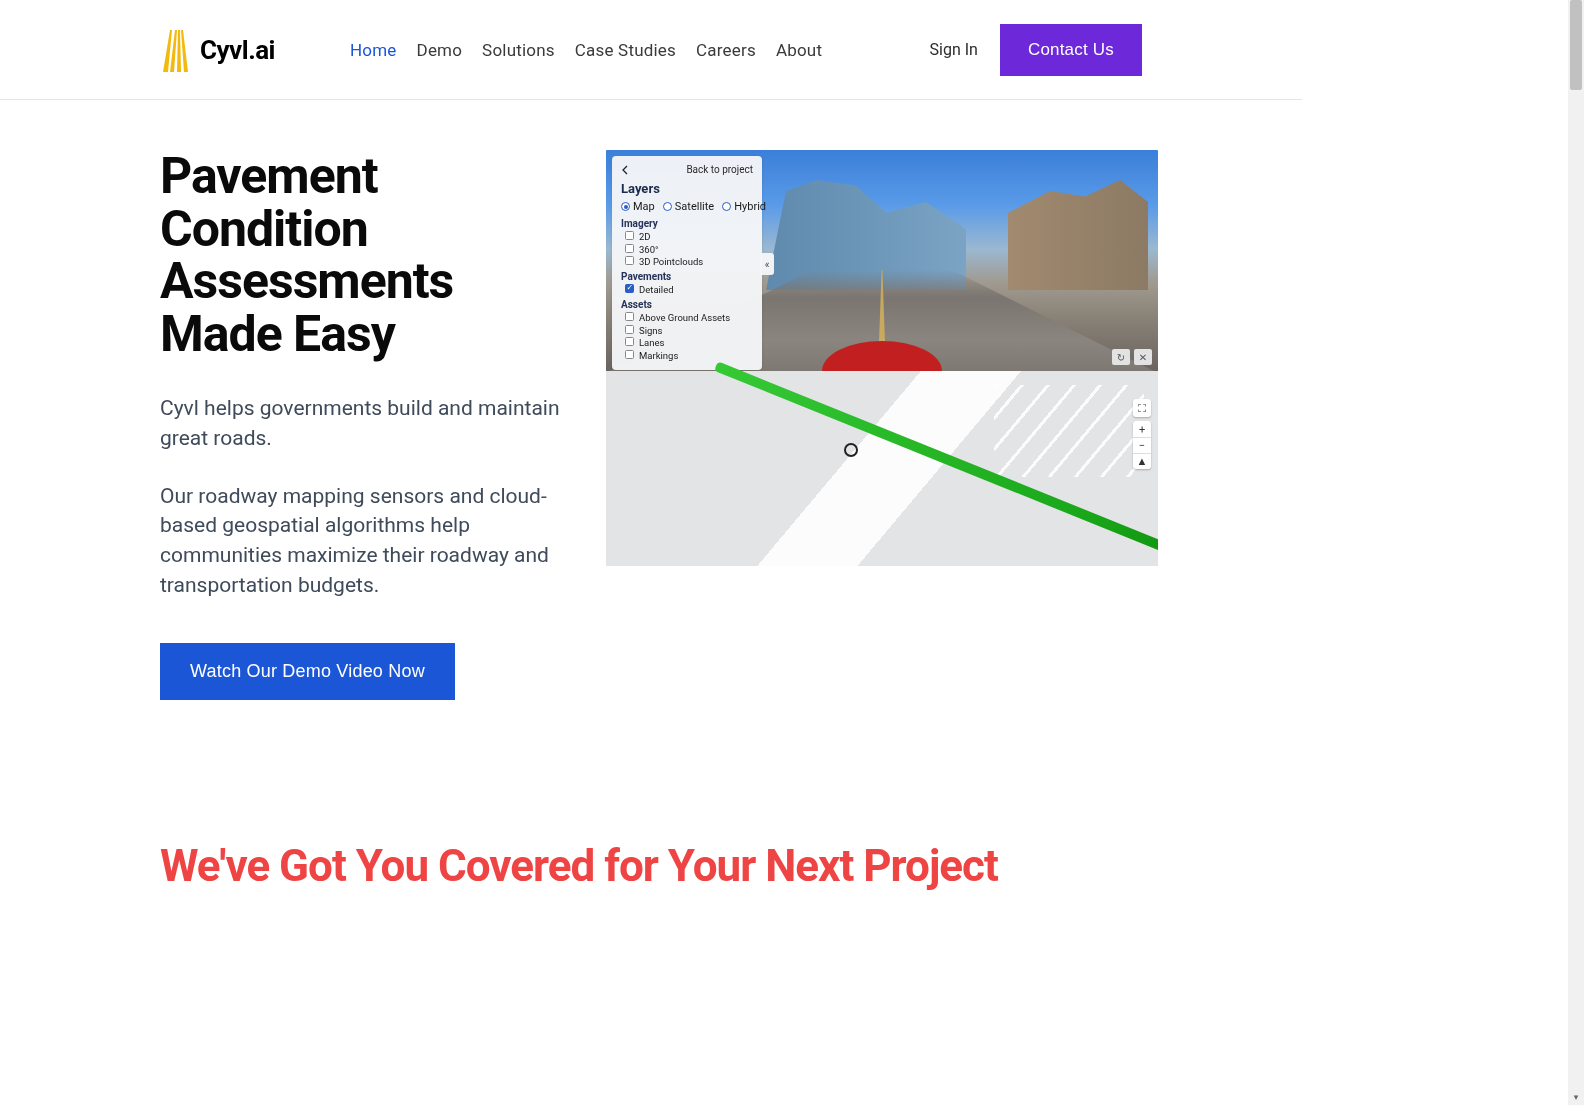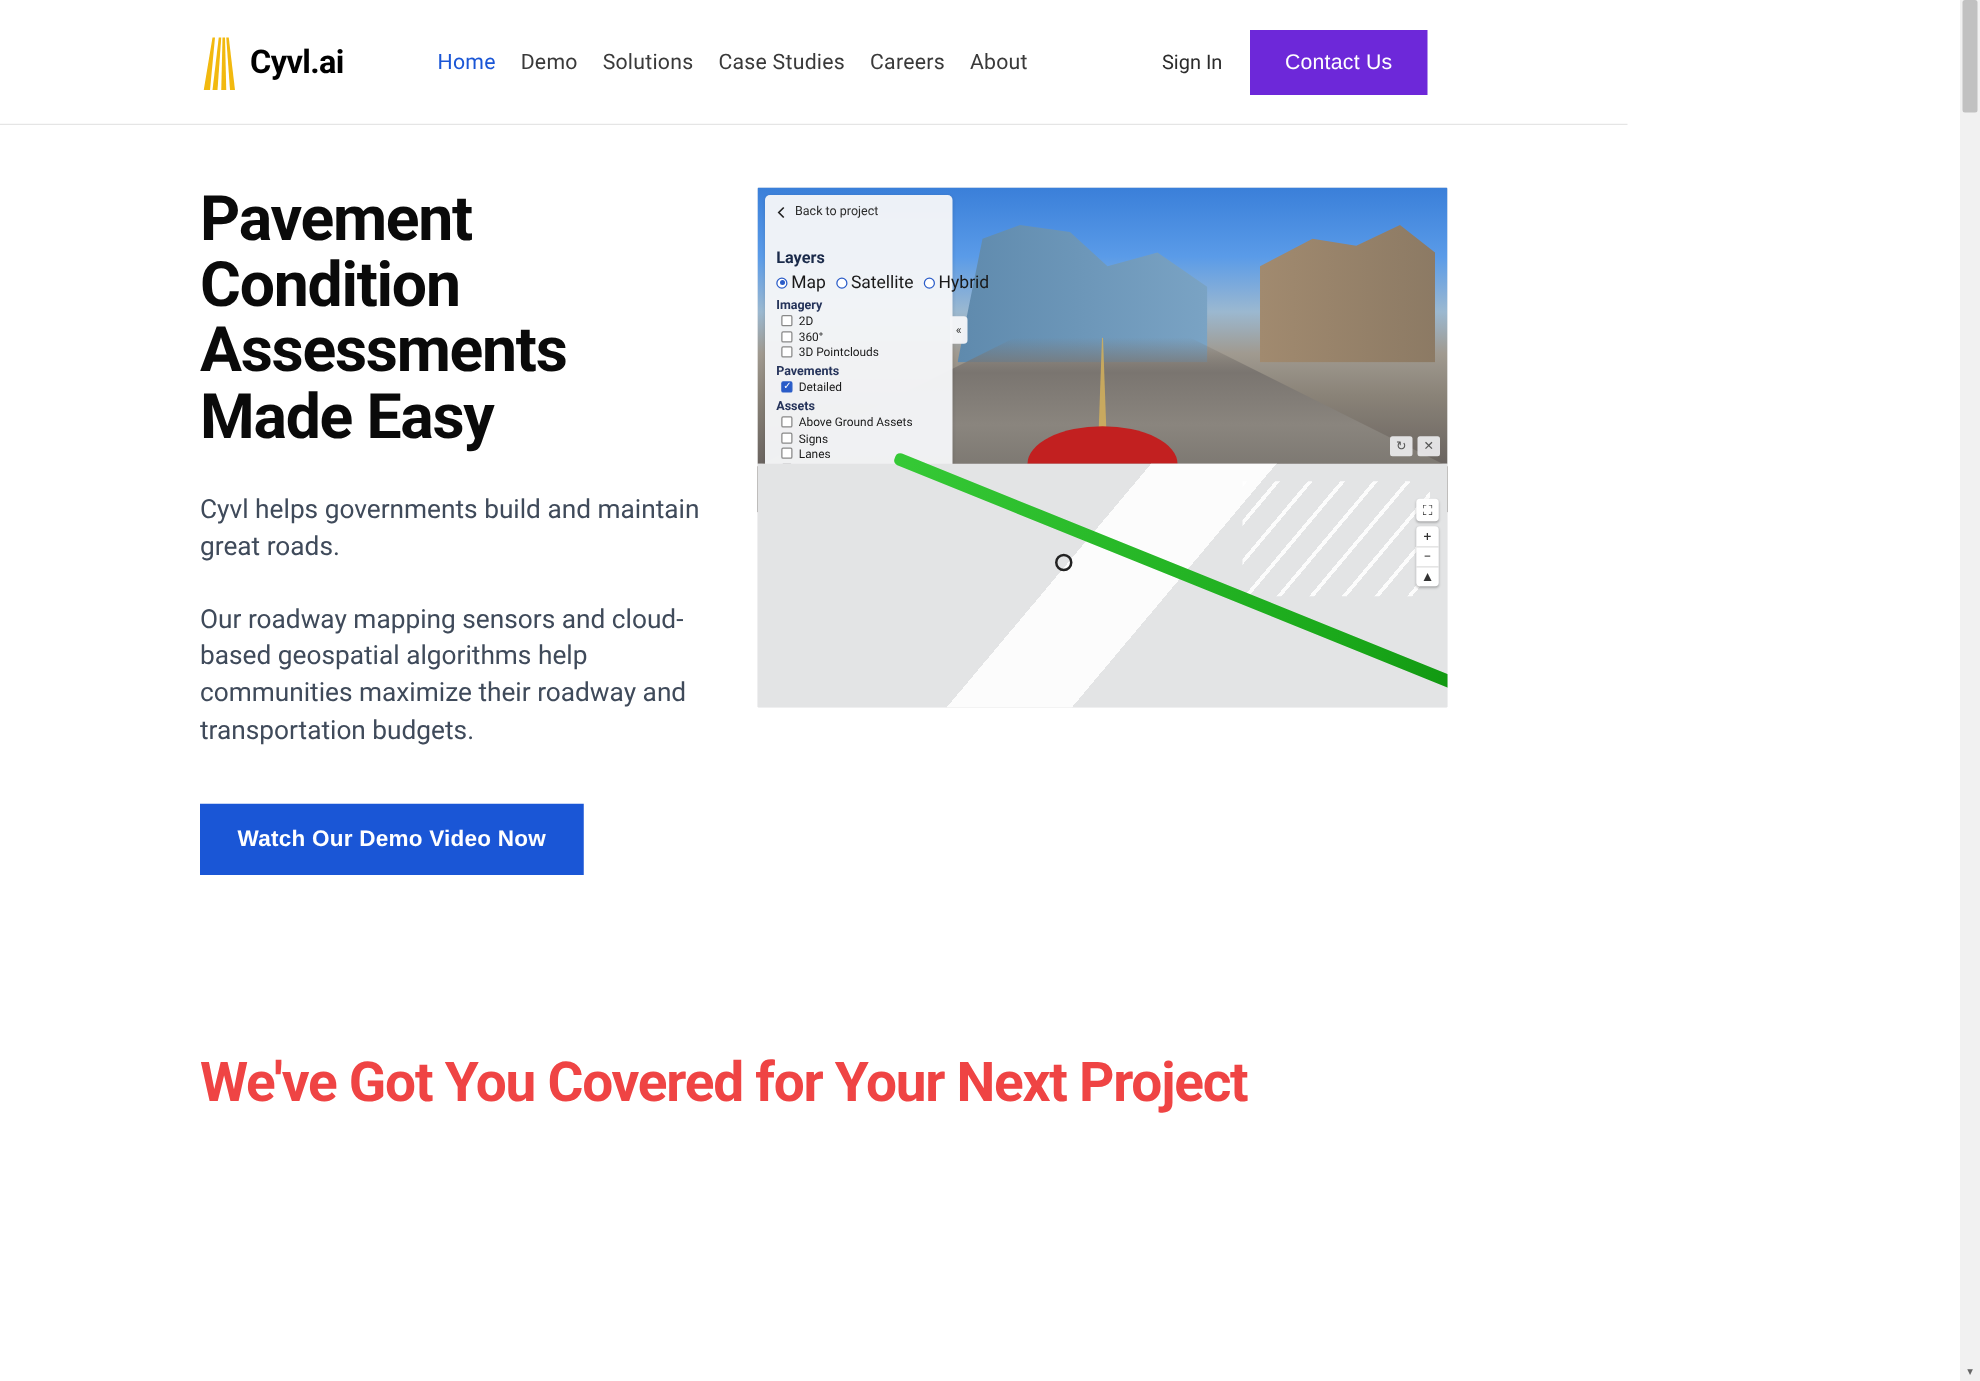--- a/index.html
+++ b/index.html
@@ -57,21 +57,21 @@
       font-size: 50px; font-weight: 700; line-height: 1.05em; letter-spacing: -1px;
       color: #0a0a0a; margin-bottom: 34px;
     }
     .hero-p1 {
       font-size: 21px; line-height: 1.42em; color: #3f4a5a; margin-bottom: 28px;
     }
     .hero-p2 {
       font-size: 21px; line-height: 1.42em; color: #3f4a5a; margin-bottom: 42px;
     }
     .cta-btn {
-      background: #1a56d6; color: #fff; font-size: 18px; font-weight: 700;
+      background: #1a56d6; color: #fff; font-size: 18px; font-weight: 400;
       padding: 18px 30px; border: none; cursor: pointer; letter-spacing: 0.2px;
     }
 
     
     .hero-img {
       width: 552px; height: 416px; margin-left: 0;
       background: #e8e8e8; position: relative; overflow: hidden;
       border-radius: 1px;
     }
     .hi-top {
@@ -102,25 +102,25 @@
     }
 
     
     .panel {
       position: absolute; top: 6px; left: 6px;
       width: 150px; background: rgba(245,246,248,0.96);
       border-radius: 4px; padding: 8px 9px;
       font-size: 10.5px; color: #1a1a1a;
       box-shadow: 0 1px 3px rgba(0,0,0,0.12);
     }
-    .panel-back { display: flex; align-items: center; gap: 5px; font-size: 10px; color: #2a2a2a; margin-bottom: 24px; cursor: pointer; }
+    .panel-back { display: flex; align-items: center; gap: 5px; font-size: 10px; color: #2a2a2a; margin-bottom: 6px; cursor: pointer; justify-content: space-between; }
     .panel-back svg { width: 10px; height: 10px; }
     .panel-title { font-weight: 700; font-size: 13px; color: #1a2a4a; margin-bottom: 4px; }
     .panel-row { display: flex; gap: 8px; margin-bottom: 5px; }
-    .radio { display: inline-flex; align-items: center; gap: 3px; font-size: 14px; }
+    .radio { display: inline-flex; align-items: center; gap: 3px; font-size: 11px; }
     .radio-dot { width: 9px; height: 9px; border-radius: 50%; border: 1.5px solid #2a5cc8; background: #fff; position: relative; }
     .radio-dot.on::after { content:''; position: absolute; inset: 1.5px; border-radius:50%; background:#2a5cc8; }
     .panel-section { font-weight: 700; font-size: 10px; color: #25335a; margin: 4px 0 2px; }
     .chk-row { display: flex; gap: 5px; font-size: 9.5px; margin: 1.5px 0; padding-left: 4px; }
     .chk { width: 9px; height: 9px; border: 1px solid #888; background: #fff; border-radius: 1.5px; position: relative; }
     .chk.on { background: #2a5cc8; border-color: #2a5cc8; }
     .chk.on::after { content:'✓'; color:#fff; font-size:8px; position:absolute; top:-2px; left:0.5px; }
     .collapse-tab {
       position: absolute; left: 154px; top: 103px;
       width: 14px; height: 22px; background: rgba(245,246,248,0.96);

